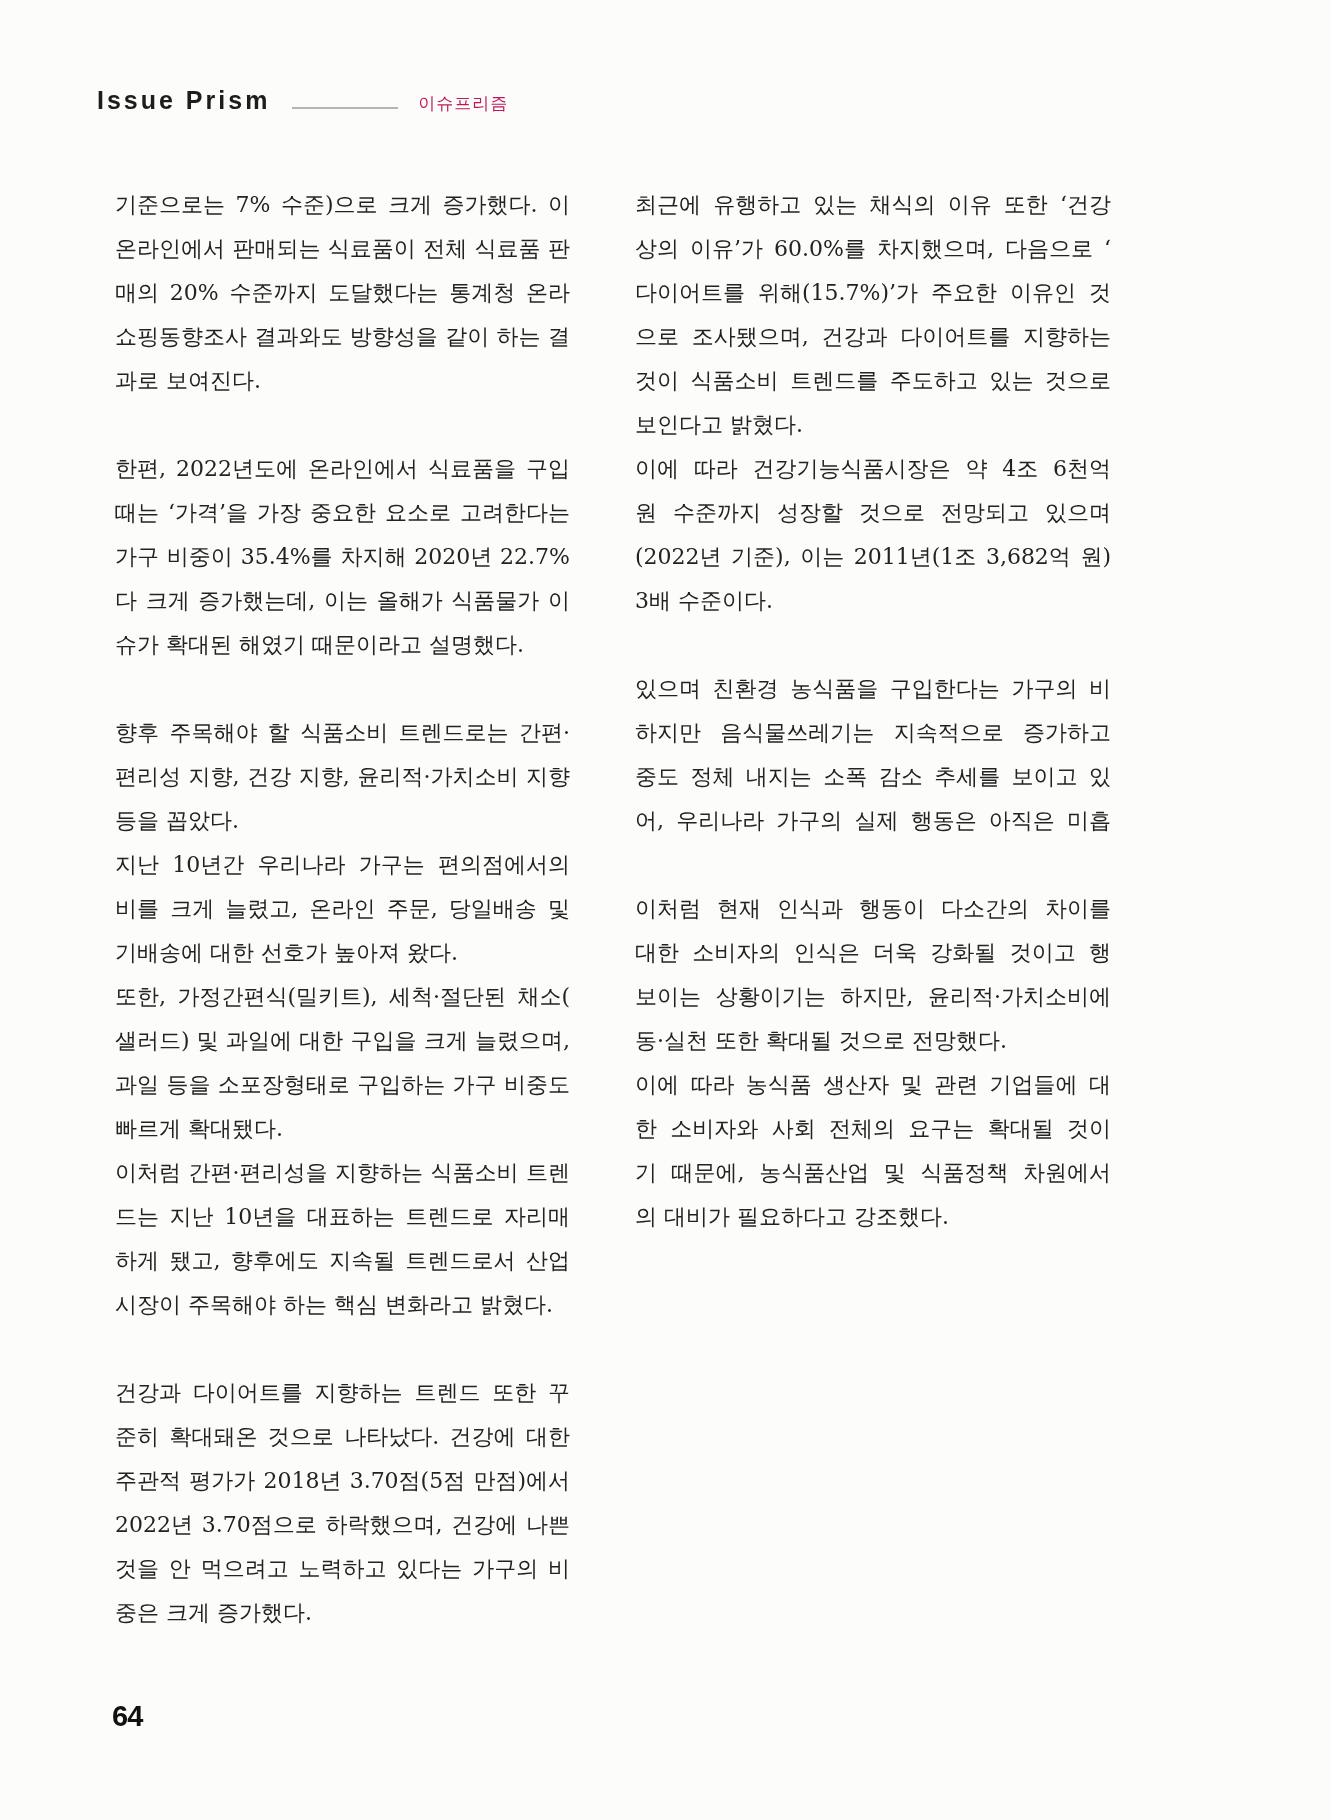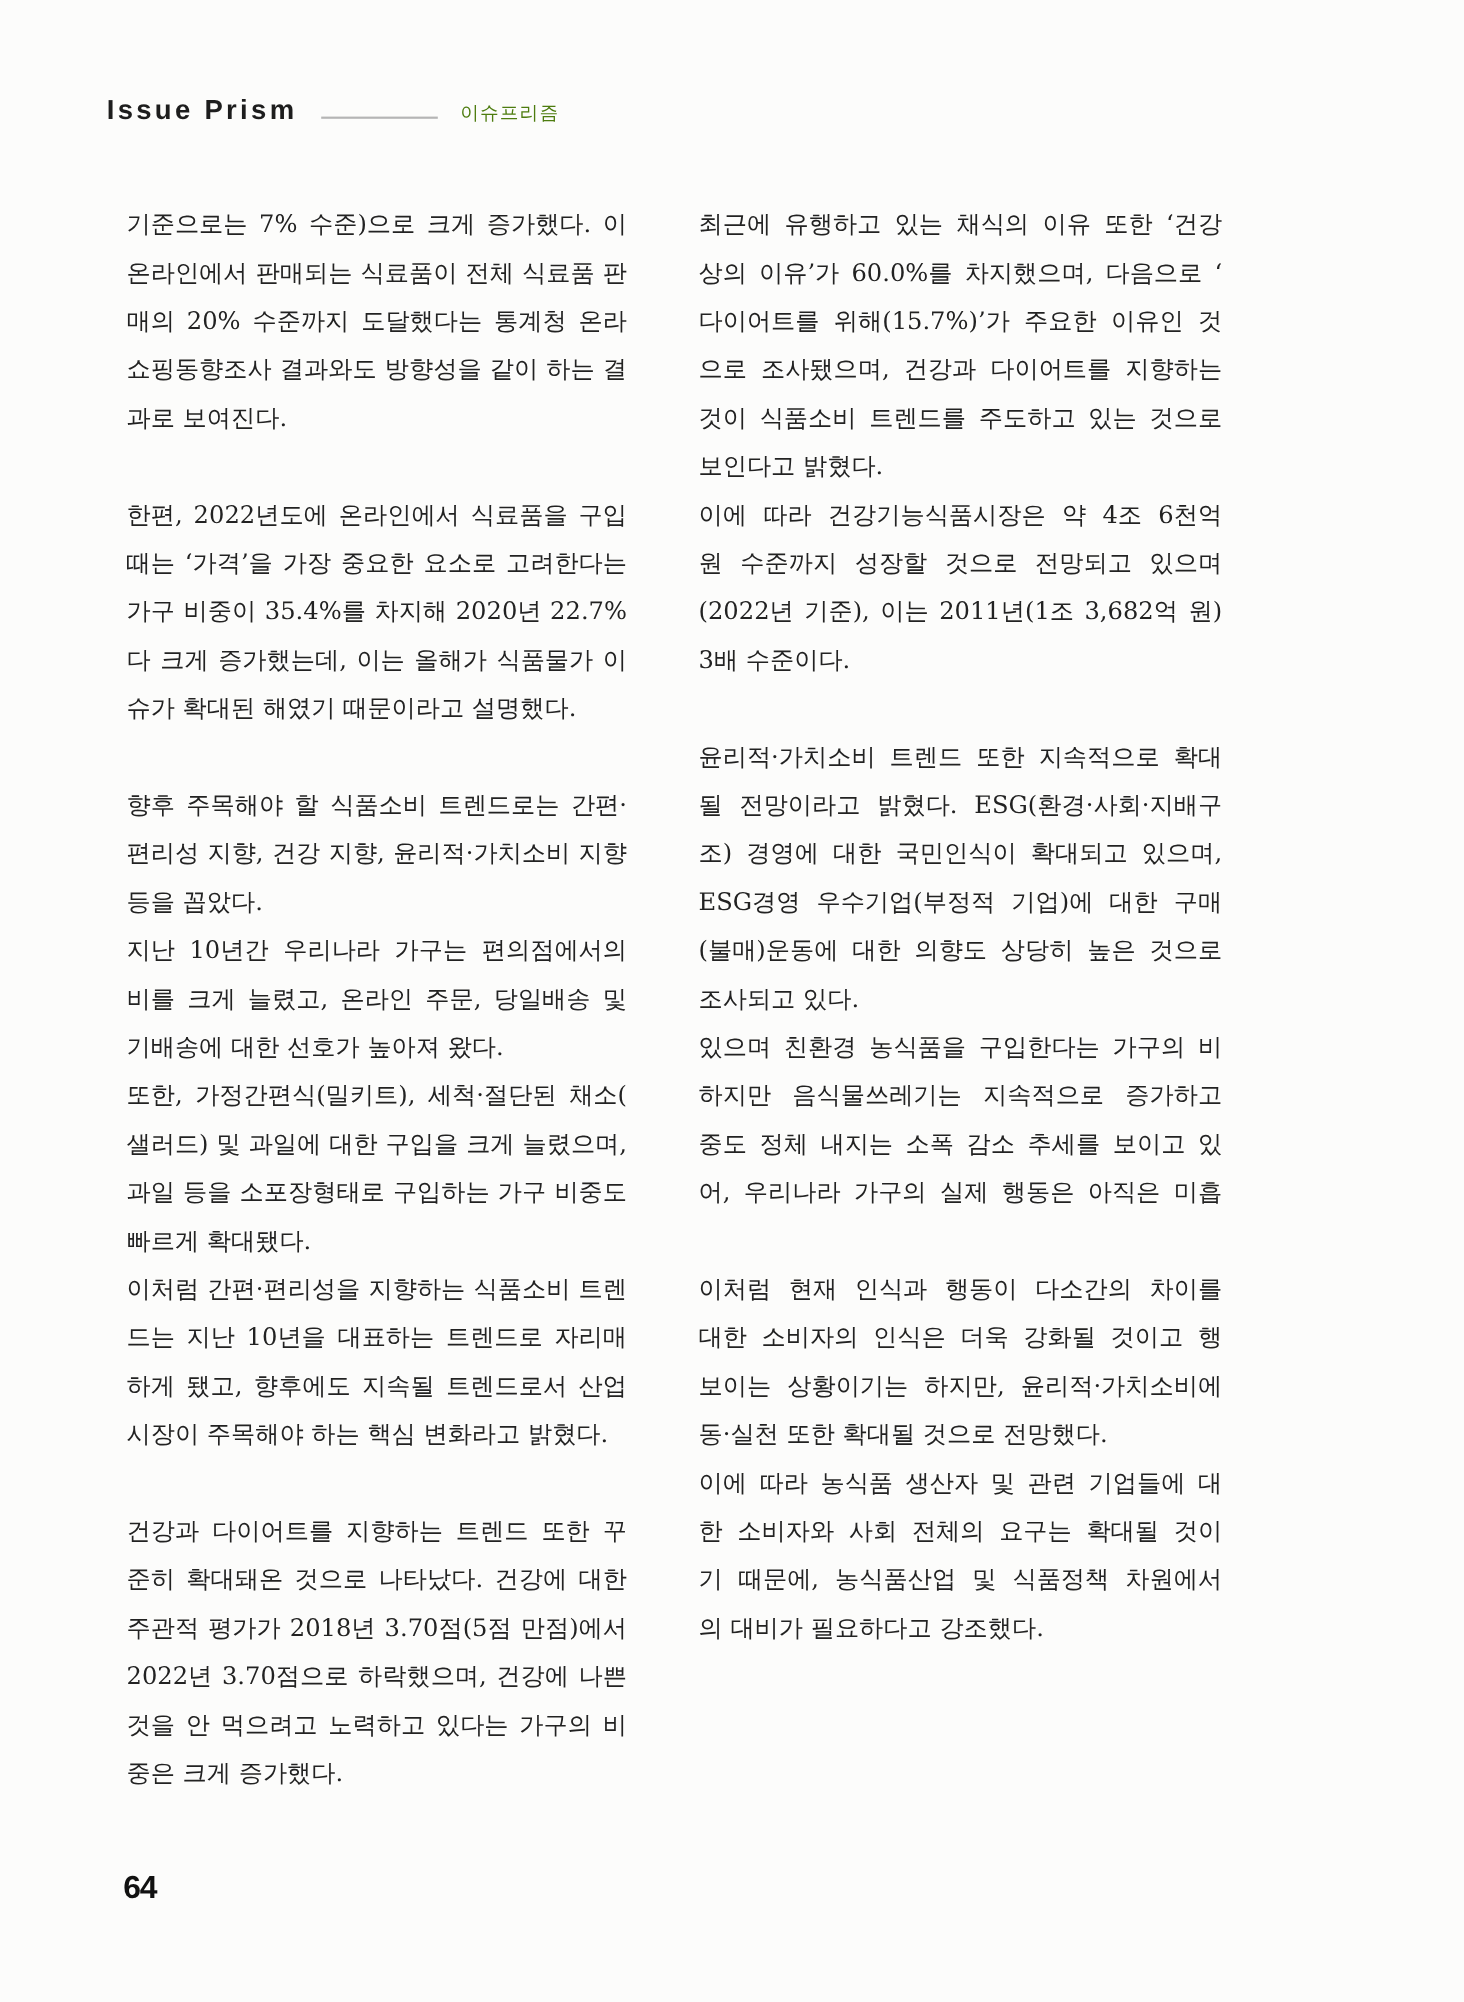--- a/index.html
+++ b/index.html
@@ -29,21 +29,21 @@
   }
   .header-rule {
     display: inline-block;
     width: 106px; height: 1px;
     border-bottom: 2px solid #b5b5b5;
     margin: 0 20px 0 22px;
   }
   .header-ko {
     font-family: "Liberation Sans", sans-serif;
     font-size: 17px;
-    color: #4d7c0f;
+    color: #be185d;
     letter-spacing: 1px;
   }
 
   
   .columns {
     position: absolute; left: 115px; top: 183px;
     display: flex;
   }
   .col { font-size: 22px; line-height: 44px; }
   .col-left  { width: 455px; }
@@ -137,28 +137,20 @@
           <div class="line">으로 조사됐으며, 건강과 다이어트를 지향하는</div>
           <div class="line">것이 식품소비 트렌드를 주도하고 있는 것으로</div>
           <div class="line last">보인다고 밝혔다.</div>
         </div>
         <div class="para gap">
           <div class="line">이에 따라 건강기능식품시장은 약 4조 6천억</div>
           <div class="line">원 수준까지 성장할 것으로 전망되고 있으며</div>
           <div class="line">(2022년 기준), 이는 2011년(1조 3,682억 원)의</div>
           <div class="line last">3배 수준이다.</div>
         </div>
-        <div class="para">
-          <div class="line">윤리적·가치소비 트렌드 또한 지속적으로 확대</div>
-          <div class="line">될 전망이라고 밝혔다. ESG(환경·사회·지배구</div>
-          <div class="line">조) 경영에 대한 국민인식이 확대되고 있으며,</div>
-          <div class="line">ESG경영 우수기업(부정적 기업)에 대한 구매</div>
-          <div class="line">(불매)운동에 대한 의향도 상당히 높은 것으로</div>
-          <div class="line last">조사되고 있다.</div>
-        </div>
         <div class="para gap">
           <div class="line">있으며 친환경 농식품을 구입한다는 가구의 비</div>
           <div class="line">하지만 음식물쓰레기는 지속적으로 증가하고</div>
           <div class="line">중도 정체 내지는 소폭 감소 추세를 보이고 있</div>
           <div class="line">어, 우리나라 가구의 실제 행동은 아직은 미흡</div>
         </div>
         <div class="para">
           <div class="line">이처럼 현재 인식과 행동이 다소간의 차이를</div>
           <div class="line">대한 소비자의 인식은 더욱 강화될 것이고 행</div>
           <div class="line">보이는 상황이기는 하지만, 윤리적·가치소비에</div>

